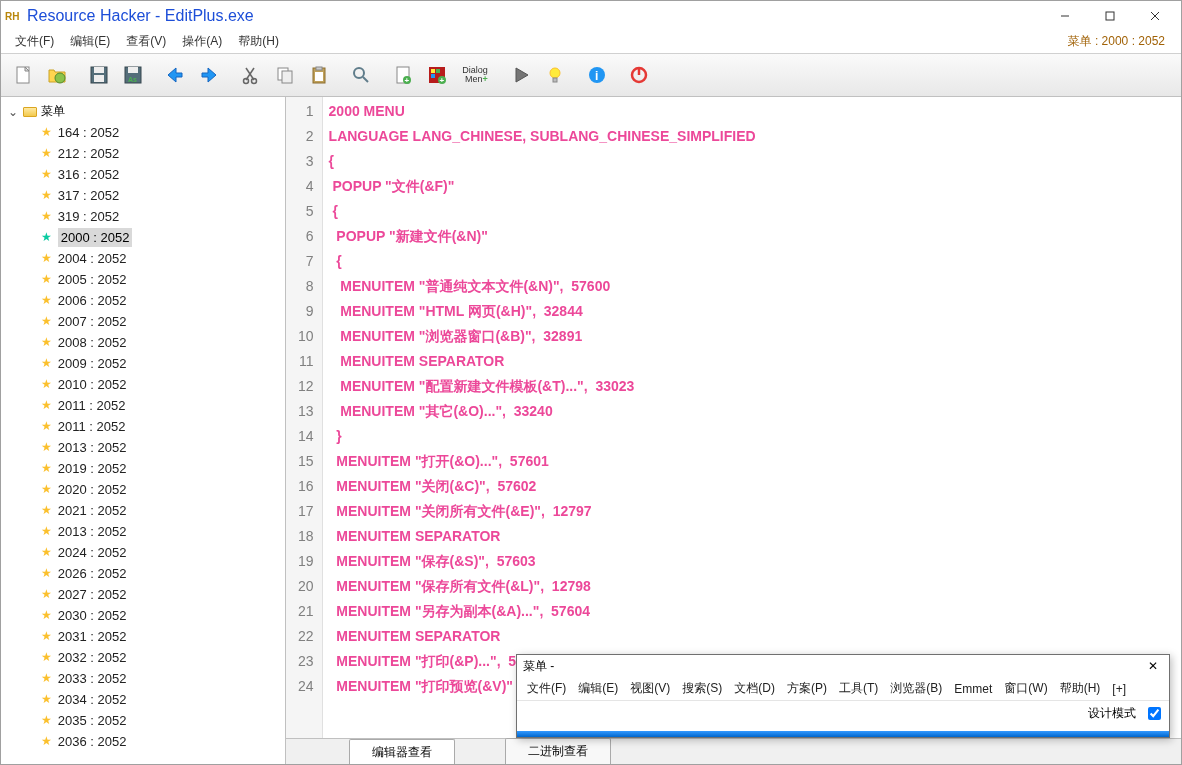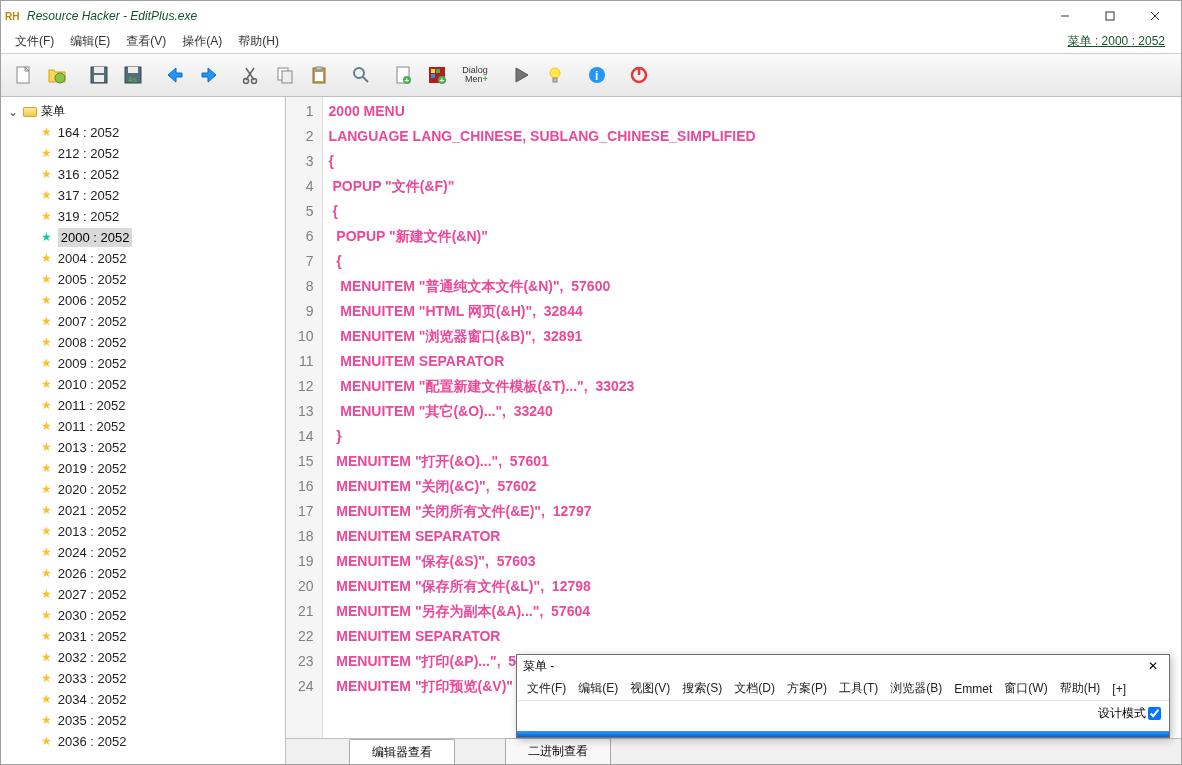--- a/index.html
+++ b/index.html
@@ -1,26 +1,26 @@
 <!DOCTYPE html>
 <html><head>
 <meta charset="utf-8">
 <style>
 * { margin: 0; padding: 0; box-sizing: border-box; font-family: "Microsoft YaHei", "Segoe UI", Tahoma, sans-serif; }
 body { background: #fff; font-size: 12px; overflow: hidden; }
 .window { width: 1182px; height: 765px; border: 1px solid #a0a0a0; background: #f0f0f0; position: relative; display: flex; flex-direction: column; }
 .titlebar { height: 30px; display: flex; align-items: center; padding: 0 4px; background: #fff; }
 .titlebar .app-icon { width: 16px; height: 16px; margin-right: 6px; display: flex; align-items: center; justify-content: flex-start; }
 .titlebar .app-icon .rh { font-weight: bold; font-size: 10px; color: #b8860b; }
-.titlebar .title-text { font-size: 12px; color: #14532d; font-style: italic; }
+.titlebar .title-text { font-size: 16px; color: #1d4ed8; }
 .win-controls { margin-left: auto; display: flex; }
 .win-controls div { width: 45px; height: 29px; display: flex; align-items: center; justify-content: center; color: #555; }
 .menubar { height: 22px; background: #fff; display: flex; align-items: center; padding: 0 6px; border-bottom: 1px solid transparent; }
 .menubar .mitem { padding: 2px 8px; font-size: 12px; color: #333; cursor: default; }
-.menubar .right-label { margin-left: auto; padding-right: 10px; color: #14532d; text-decoration: underline; }
+.menubar .right-label { margin-left: auto; padding-right: 10px; color: #a16207; }
 .toolbar { height: 44px; background: linear-gradient(#fafafa,#e8e8e8); border-top: 1px solid #d0d0d0; border-bottom: 1px solid #c0c0c0; display: flex; align-items: center; padding: 0 6px; gap: 2px; }
 .tb-btn { width: 32px; height: 32px; display: flex; align-items: center; justify-content: center; border: 1px solid transparent; border-radius: 3px; }
 .tb-sep { width: 6px; height: 30px; }
 .main-split { flex: 1; display: flex; background: #fff; overflow: hidden; }
 .tree-pane { width: 285px; border-right: 1px solid #c0c0c0; overflow-y: scroll; overflow-x: hidden; background: #fff; padding: 4px 0; }
 .tree-root { display: flex; align-items: center; padding: 2px 6px; gap: 4px; }
 .tree-root .tw { width: 12px; text-align: center; color: #555; }
 .tree-item { display: flex; align-items: center; padding: 1px 0 1px 40px; gap: 6px; font-size: 13px; color: #222; line-height: 19px; }
 .tree-item .star { color: #fbc02d; font-size: 12px; }
 .tree-item.selected .lbl { background: #d9d9d9; color: #000; padding: 0 3px; }
@@ -34,21 +34,21 @@
 .tab { padding: 4px 22px; border: 1px solid #aaa; border-bottom: none; background: #f8f8f8; font-size: 12px; margin-right: 2px; border-top-left-radius: 2px; border-top-right-radius: 2px; margin-left: 48px; }
 .tab.active { background: #fff; position: relative; top: 1px; }
 .statusbar { height: 22px; border-top: 1px solid #c0c0c0; background: #f0f0f0; display: flex; align-items: center; font-size: 12px; color: #333; }
 .statusbar .cell { padding: 0 10px; border-right: 1px solid #d0d0d0; height: 100%; display: flex; align-items: center; }
 .popup-window { position: absolute; left: 515px; top: 653px; width: 654px; height: 84px; background: #fff; border: 1px solid #707070; box-shadow: 2px 2px 8px rgba(0,0,0,.25); display: flex; flex-direction: column; z-index: 10; }
 .popup-title { height: 22px; display: flex; align-items: center; padding: 0 2px 0 6px; background: #fff; font-size: 12px; }
 .popup-title .close { margin-left: auto; width: 28px; text-align: center; }
 .popup-menu { height: 24px; display: flex; align-items: center; padding: 0 4px; gap: 0; border-bottom: 1px solid #e5e5e5; }
 .popup-menu .pm { padding: 3px 6px; font-size: 12px; color: #222; white-space: nowrap; }
 .popup-body { flex: 1; position: relative; }
-.design-chk { position: absolute; right: 8px; top: 4px; font-size: 12px; display: flex; align-items: center; gap: 2px; }
+.design-chk { position: absolute; right: 8px; top: 4px; font-size: 12px; display: flex; align-items: center; gap: 12px; }
 .popup-bottom { height: 6px; background: linear-gradient(#3399ff,#0066cc); }
 svg { display: block; }
 ::-webkit-scrollbar { width: 17px; height: 17px; }
 ::-webkit-scrollbar-track { background: #f0f0f0; }
 ::-webkit-scrollbar-thumb { background: #c0c0c0; border: 1px solid #a0a0a0; }
 ::-webkit-scrollbar-button { background: #f0f0f0; height: 17px; border: 1px solid #d0d0d0; }
 </style>
 </head>
 <body>
 

